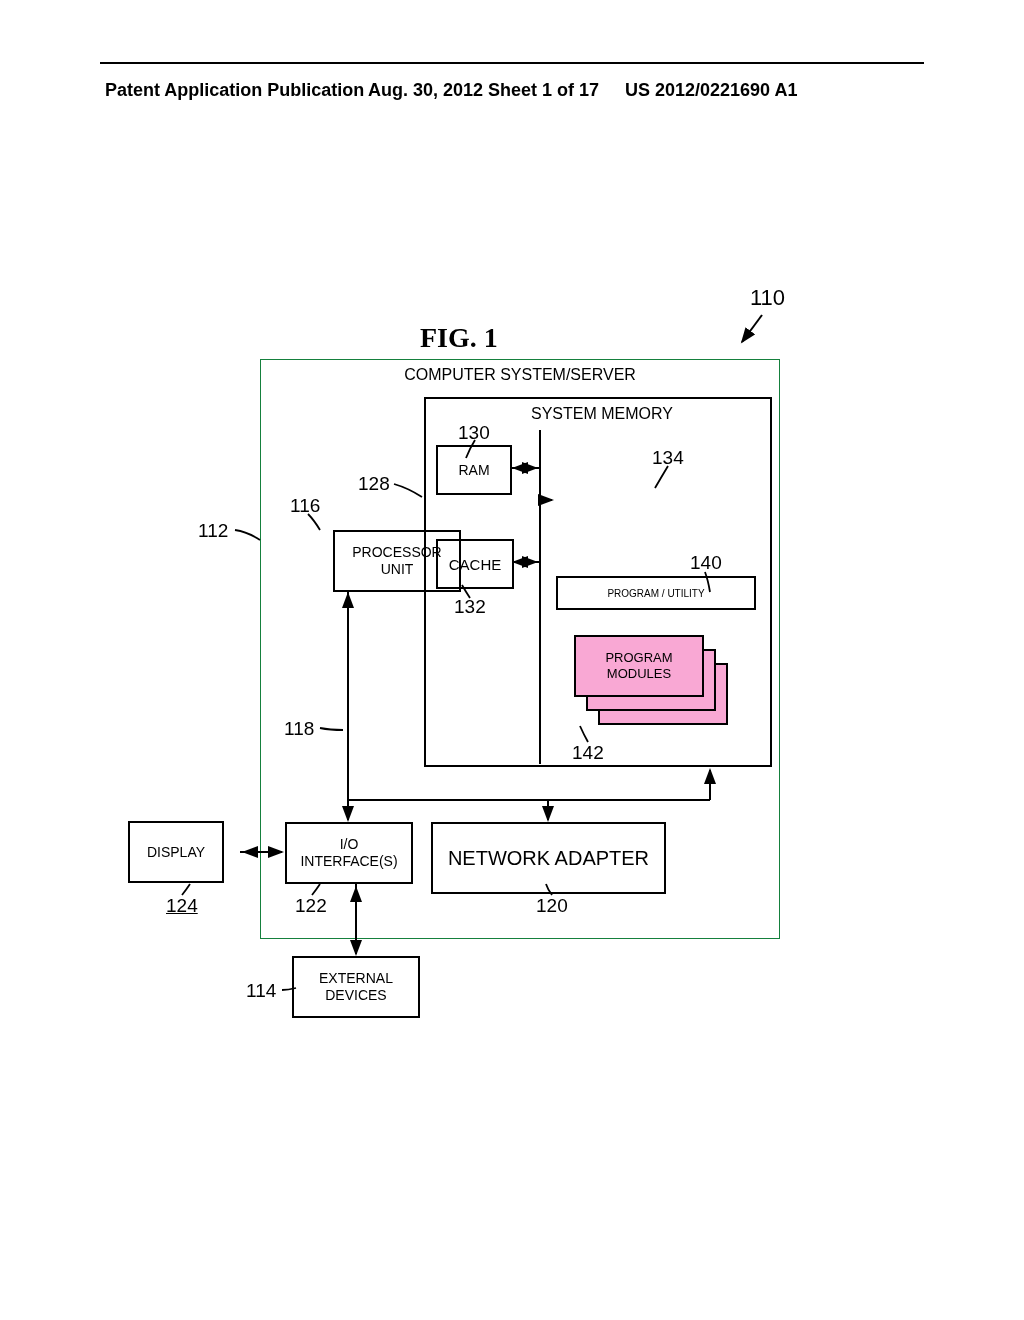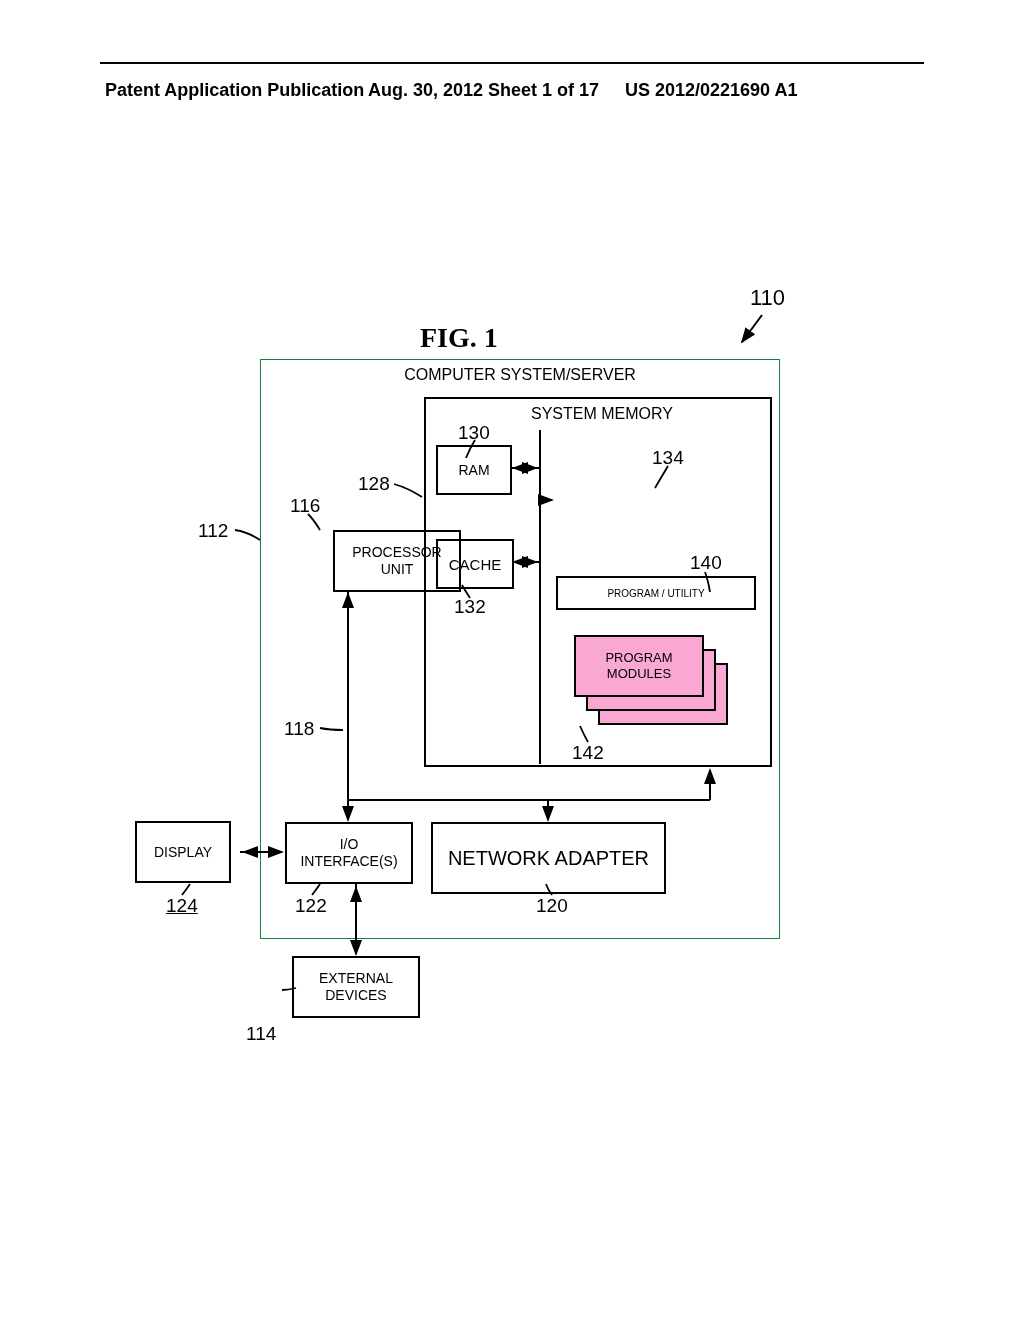--- a/index.html
+++ b/index.html
@@ -199,21 +199,21 @@
     height: 72px;
     border: 2px solid #000;
     display: flex;
     align-items: center;
     justify-content: center;
     font-size: 20px;
   }
 
   .display-box {
     position: absolute;
-    left: 135px;
+    left: 128px;
     top: 821px;
     width: 96px;
     height: 62px;
     border: 2px solid #000;
     display: flex;
     align-items: center;
     justify-content: center;
     font-size: 14px;
   }
   .external-box {
@@ -276,21 +276,21 @@
 
   <div class="processor-box">PROCESSOR<br>UNIT</div>
   <div class="io-box">I/O<br>INTERFACE(S)</div>
   <div class="net-box">NETWORK ADAPTER</div>
 </div>
 
 <div class="display-box">DISPLAY</div>
 <div class="external-box">EXTERNAL<br>DEVICES</div>
 
 <div class="ref-label" style="left:198px; top:520px;">112</div>
-<div class="ref-label" style="left:246px; top:980px;margin-top:43px;">114</div>
+<div class="ref-label" style="left:246px; top:980px;">114</div>
 <div class="ref-label" style="left:290px; top:495px;">116</div>
 <div class="ref-label" style="left:284px; top:718px;">118</div>
 <div class="ref-label" style="left:536px; top:895px;">120</div>
 <div class="ref-label" style="left:295px; top:895px;">122</div>
 <div class="ref-label" style="left:166px; top:895px;text-decoration:underline;">124</div>
 <div class="ref-label" style="left:358px; top:473px;">128</div>
 <div class="ref-label" style="left:458px; top:422px;">130</div>
 <div class="ref-label" style="left:454px; top:596px;">132</div>
 <div class="ref-label" style="left:652px; top:447px;">134</div>
 <div class="ref-label" style="left:690px; top:552px;">140</div>

